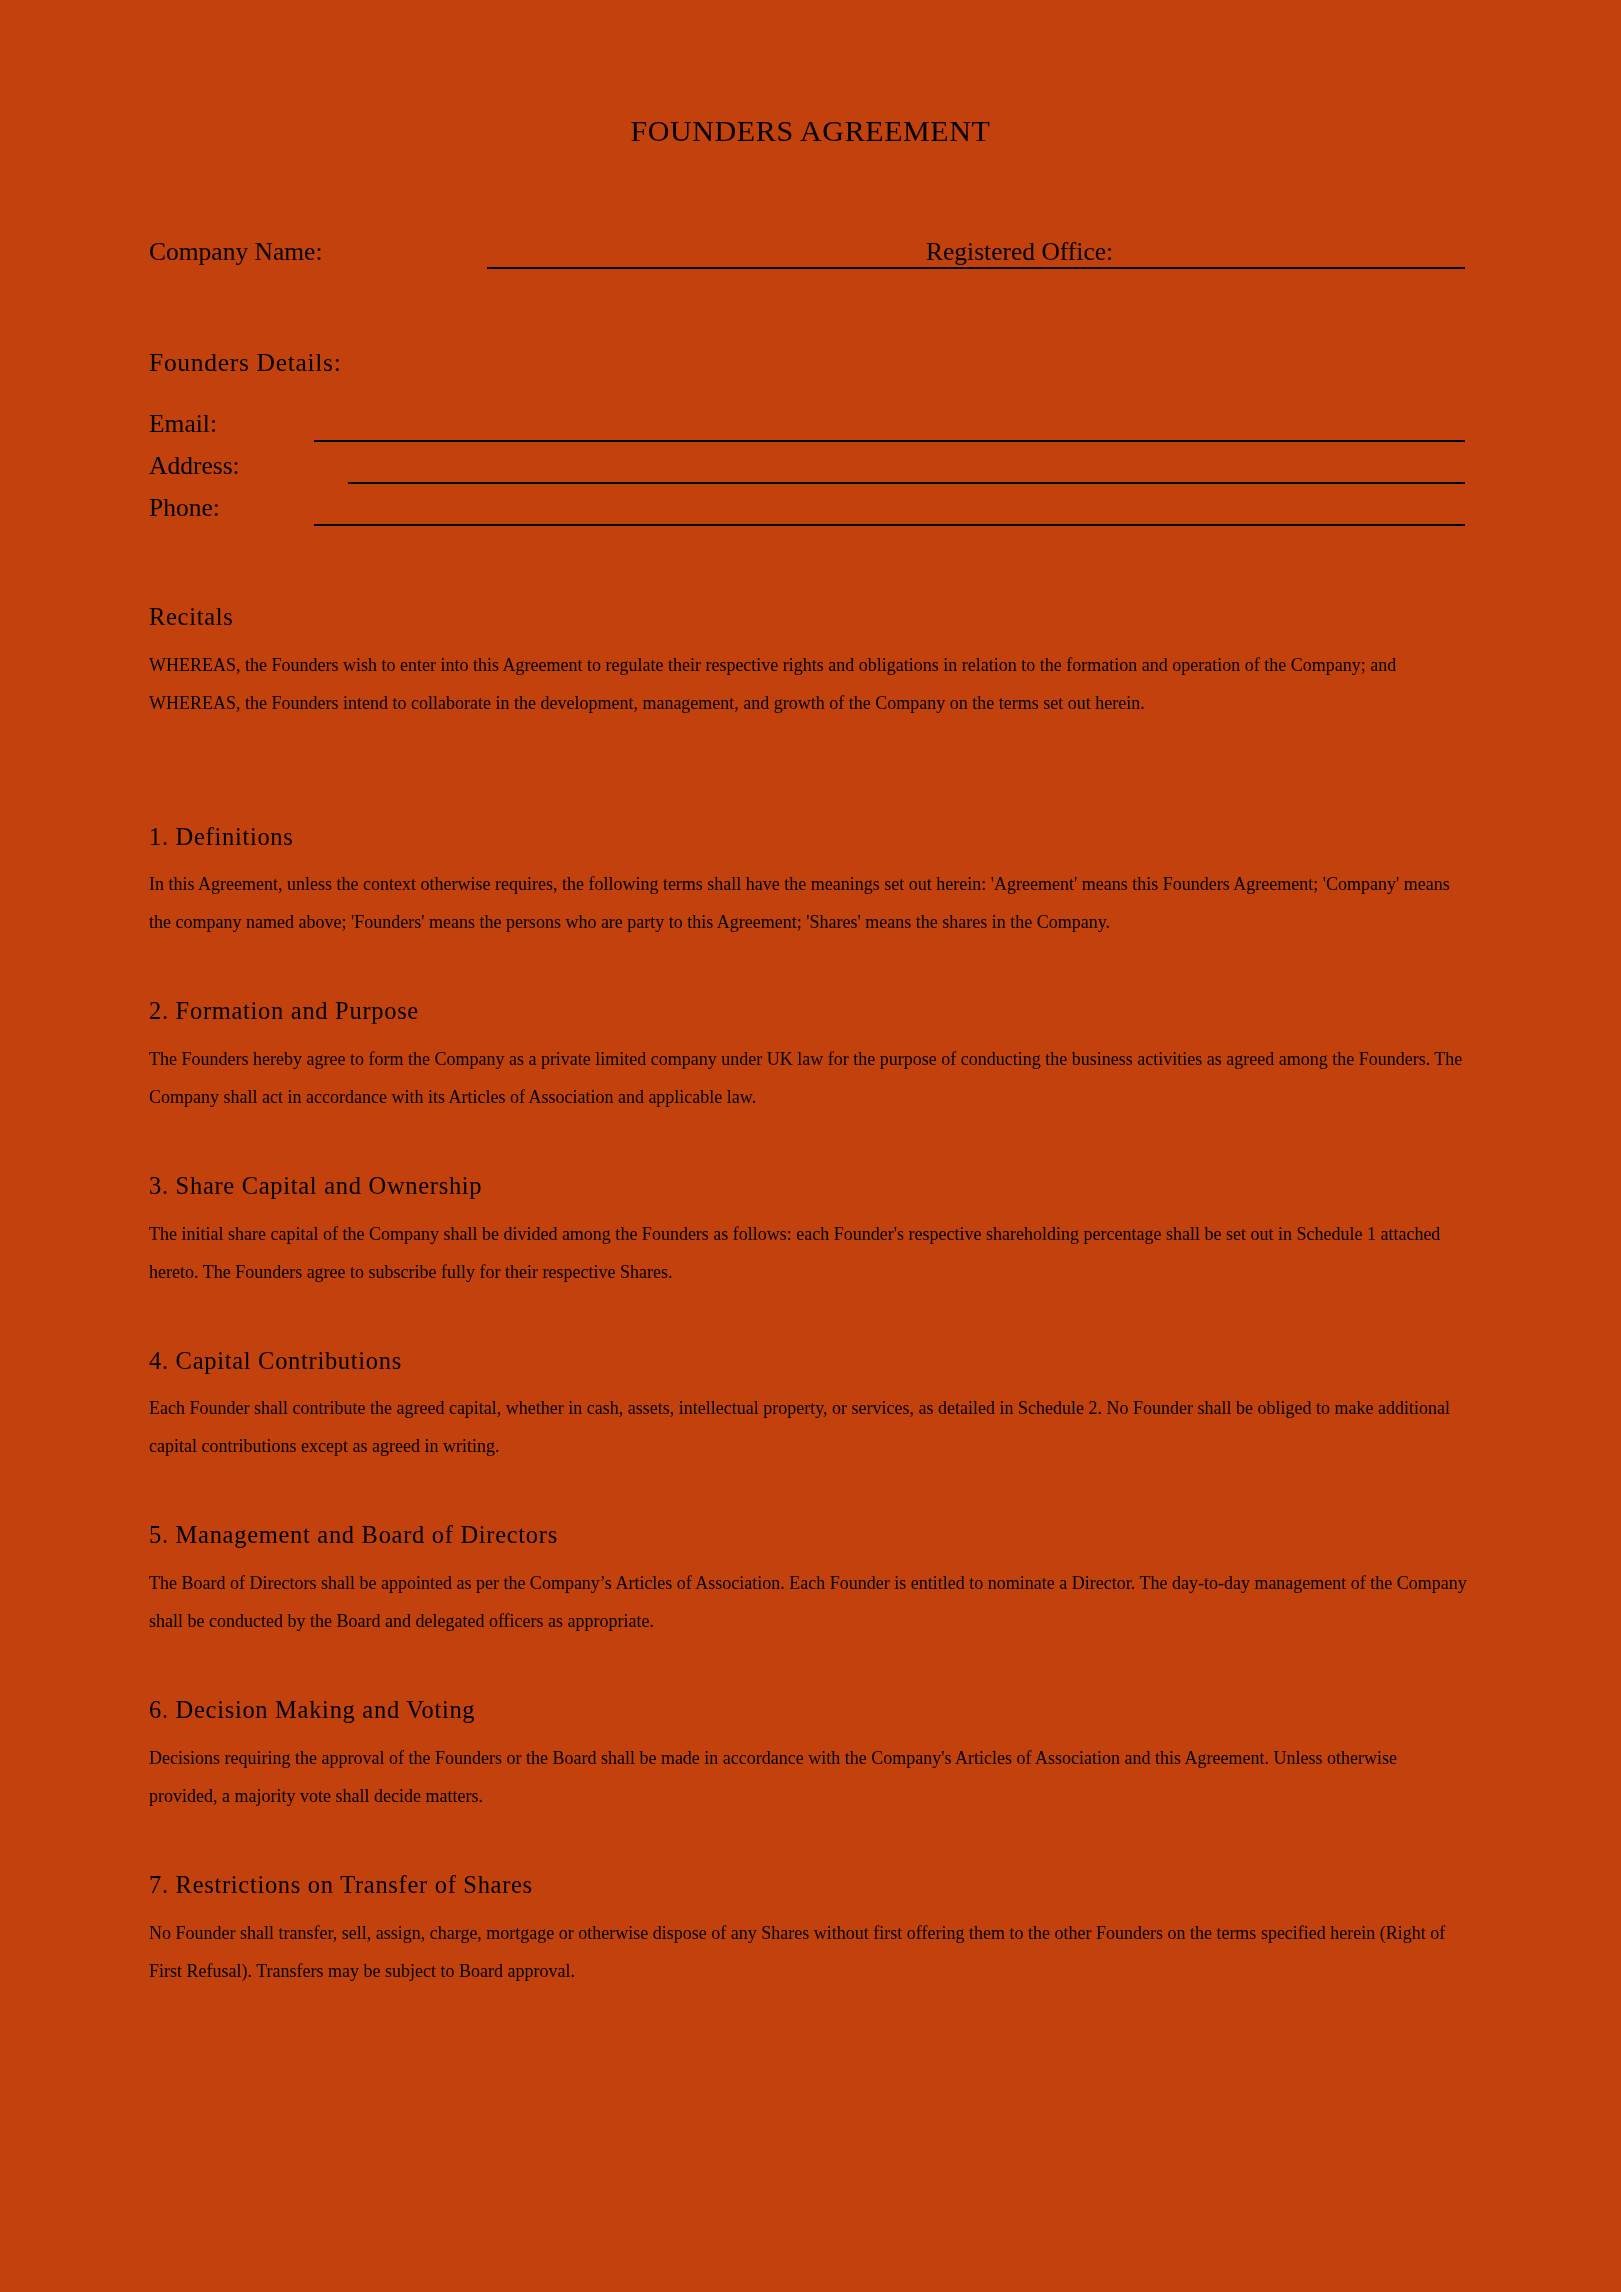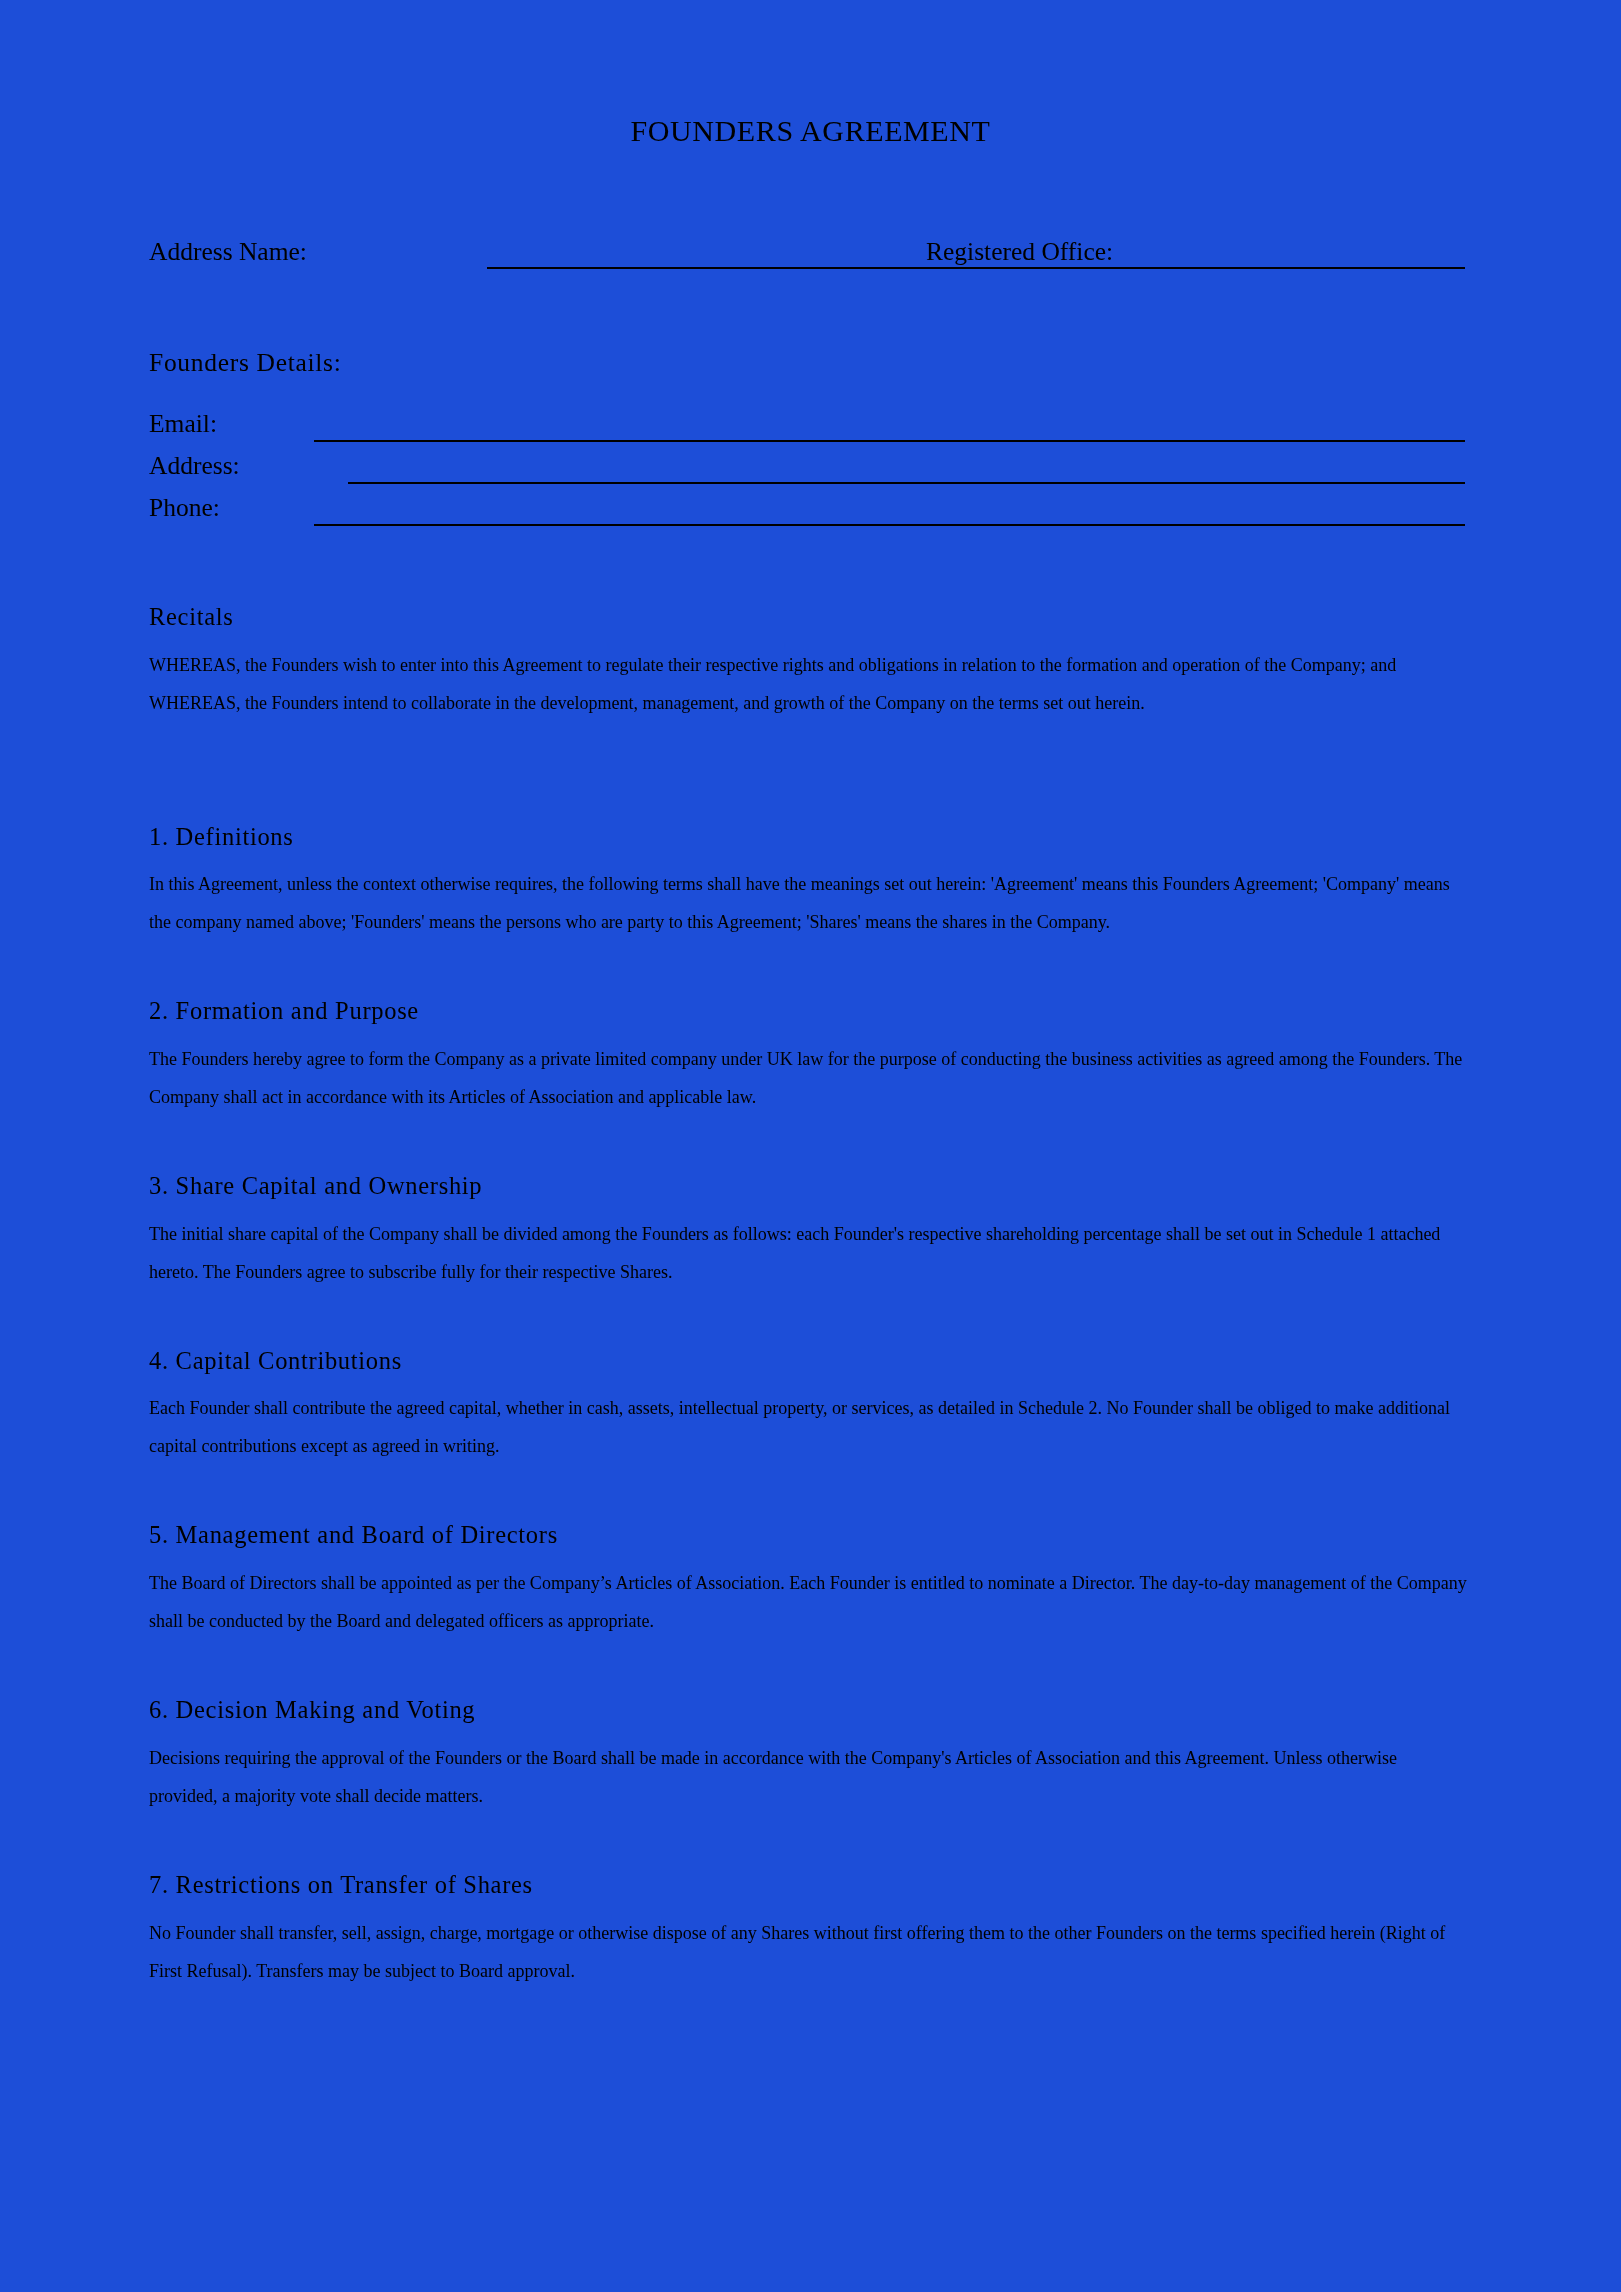--- a/index.html
+++ b/index.html
@@ -12,21 +12,21 @@
     height: 2293px;
     font-family: "Liberation Serif", "DejaVu Serif", serif;
     color: #000000;
     -webkit-font-smoothing: antialiased;
   }
 
   .page {
     position: relative;
     width: 1621px;
     height: 2293px;
-    background: #1d4ed8;
+    background: #c2410c;
     box-sizing: border-box;
     padding: 0;
     overflow: hidden;
   }
 
   
   .doc-title {
     position: absolute;
     left: 0;
     top: 116px;
@@ -136,21 +136,21 @@
   .section-block.first-section { margin-top: 98px; }
 </style>
 </head>
 <body>
 
 <div class="page">
 
   <h1 class="doc-title">FOUNDERS AGREEMENT</h1>
 
   <div class="header-row">
-    <span class="hdr-label-company">Address Name:</span>
+    <span class="hdr-label-company">Company Name:</span>
     <span class="hdr-label-office">Registered Office:</span>
     <span class="hdr-rule"></span>
   </div>
 
   <div class="founders-block">
     <div class="founders-heading">Founders Details:</div>
 
 
     <div class="field-row">
       <span class="field-label">Email:</span>

